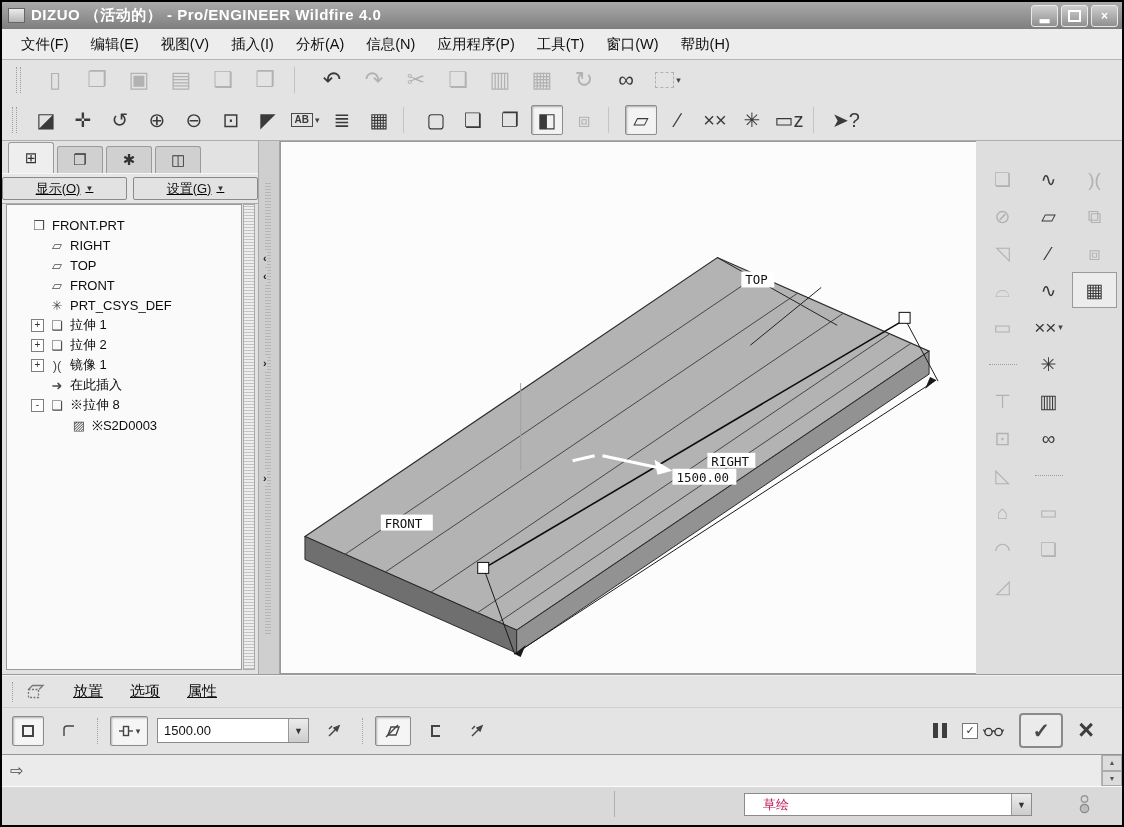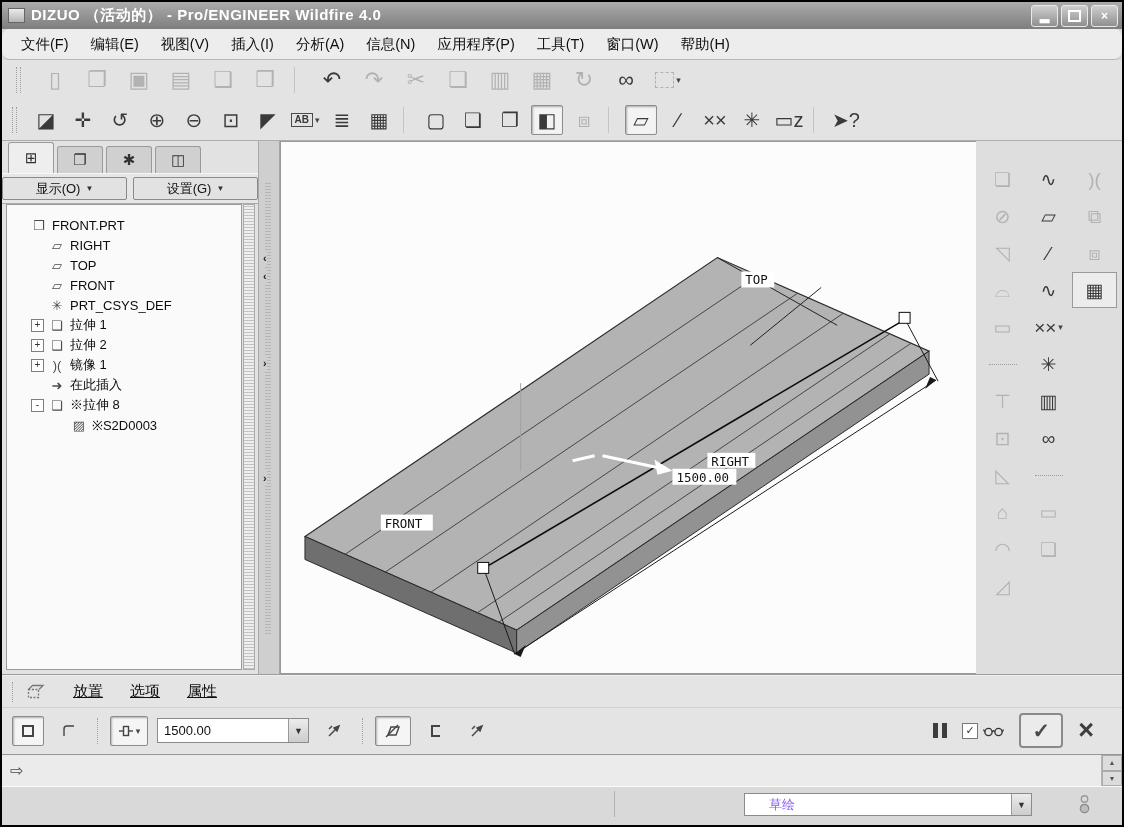--- a/index.html
+++ b/index.html
@@ -10,21 +10,21 @@
   
   #titlebar{top:0;height:27px;background:linear-gradient(#ababab,#7e7e7e);display:flex;align-items:center;padding:0 4px;}
   .appicon{width:15px;height:13px;background:linear-gradient(#ececec,#b5b5b5);border:1px solid #666;margin:0 6px 0 2px;flex:0 0 auto;}
   .title-text{color:#fff;font-weight:bold;font-size:15px;letter-spacing:.5px;white-space:nowrap;flex:1;}
   .winbtn{width:25px;height:20px;margin-left:3px;border:1px solid #e9e9e9;border-radius:3px;
     background:linear-gradient(#cfcfcf,#8f8f8f);color:#fff;font-size:12px;font-weight:bold;
     display:flex;align-items:center;justify-content:center;flex:0 0 auto;}
   .winbtn .maxbox{width:9px;height:8px;border:2px solid #fff;display:block;}
 
   
-  #menubar{top:27px;height:31px;background:#ededed;border-bottom:1px solid #b5b5b5;display:flex;align-items:center;padding-left:8px;border-radius:8px;}
+  #menubar{top:27px;height:31px;background:#ededed;border-bottom:1px solid #b5b5b5;display:flex;align-items:center;padding-left:8px;}
   .menu-item{font-size:14.5px;color:#0f0f0f;padding:4px 11px;white-space:nowrap;}
 
   
   #toolbar-top{top:58px;height:40px;background:#e3e3e3;display:flex;align-items:center;padding-left:14px;gap:10px;}
   #toolbar-view{top:98px;height:41px;background:#e3e3e3;border-bottom:1px solid #adadad;display:flex;align-items:center;padding-left:10px;gap:5px;}
   #toolbar-top::before,#toolbar-view::before{content:"";height:26px;border-left:1px dotted #9f9f9f;border-right:1px dotted #9f9f9f;width:3px;margin-right:8px;}
   .tbtn{min-width:30px;height:28px;display:flex;align-items:center;justify-content:center;border:1px solid transparent;border-radius:2px;}
   .tbtn .g{font-size:20px;line-height:1;}
   #toolbar-top .tbtn .g{font-size:22px;}
   .lite .g{color:#b2b2b2;}
@@ -37,21 +37,21 @@
 
   
   #main{top:139px;height:533px;display:flex;background:#d6d6d6;}
 
   
   #navigator{width:256px;flex:0 0 auto;background:#e2e2e2;position:relative;border-right:1px solid #a8a8a8;}
   .ntabs{display:flex;gap:3px;padding:4px 6px 0;align-items:flex-end;height:32px;box-sizing:border-box;}
   .ntab{width:44px;height:26px;border:1px solid #9a9a9a;border-bottom:none;border-radius:3px 3px 0 0;background:#d0d0d0;display:flex;align-items:center;justify-content:center;}
   .ntab.active{background:#eeeeee;height:30px;}
   .ntab .g{font-size:15px;color:#333;}
-  .navbtns{display:flex;gap:6px;padding:3px 0;border-top:1px solid #f6f6f6;border-bottom:1px solid #ababab;background:#e6e6e6;}
+  .navbtns{display:flex;gap:6px;padding:3px 0;border-top:1px solid #f6f6f6;border-bottom:1px solid #ababab;background:#e6e6e6;text-decoration:underline;}
   .navbtn{flex:1;height:21px;border:1px solid #8a8a8a;border-radius:2px;background:#e2e2e2;display:flex;align-items:center;justify-content:center;gap:5px;font-size:13px;color:#111;}
   .navbtn .arr{font-size:8px;color:#333;}
   .treewrap{position:absolute;top:63px;bottom:4px;left:4px;right:16px;background:#fafafa;border:1px solid #9a9a9a;overflow:hidden;padding-top:10px;}
   .tree-row{display:flex;align-items:center;height:20px;}
   .ind0{padding-left:6px;}.ind1{padding-left:24px;}.ind2{padding-left:46px;}
   .exp{width:11px;height:11px;margin-right:4px;border:1px solid #7e7e7e;background:#fff;font-size:10px;line-height:9px;text-align:center;color:#333;flex:0 0 auto;}
   .exp:empty{visibility:hidden;}
   .ticon{width:18px;font-size:13px;color:#4c4c4c;margin-right:4px;text-align:center;flex:0 0 auto;white-space:nowrap;}
   .tlabel{font-size:13px;color:#0c0c0c;white-space:nowrap;}
   .navscroll{position:absolute;top:63px;bottom:4px;right:3px;width:10px;
@@ -100,21 +100,21 @@
 
   
   #message{top:752px;height:32px;background:#ebebeb;border-top:1px solid #969696;display:flex;align-items:center;padding-left:8px;}
   .prompt-icon{font-size:16px;color:#4a4a4a;margin-right:7px;}
   .prompt{font-size:13.5px;color:#101010;white-space:nowrap;}
   .msgscroll{margin-left:auto;width:20px;height:100%;border-left:1px solid #b5b5b5;display:flex;flex-direction:column;}
   .msbtn{flex:1;border:1px solid #aaa;background:#dcdcdc;font-size:7px;color:#555;display:flex;align-items:center;justify-content:center;}
   #statusbar{top:784px;height:37px;background:#d9d9d9;border-top:1px solid #fbfbfb;}
   .statdiv{position:absolute;left:612px;top:4px;bottom:6px;border-left:1px solid #b0b0b0;}
   .scombo{position:absolute;left:742px;top:6px;width:288px;height:23px;border:1px solid #8b8b8b;background:#fff;display:flex;align-items:stretch;box-sizing:border-box;}
-  .scombo .val{flex:1;font-size:13px;color:#8b5cf6;display:flex;align-items:center;padding-left:24px;}
+  .scombo .val{flex:1;font-size:13px;color:#be185d;display:flex;align-items:center;padding-left:18px;}
   .scombo .cbtn{width:19px;background:linear-gradient(#ececec,#cdcdcd);border-left:1px solid #999;display:flex;align-items:center;justify-content:center;font-size:9px;color:#333;}
   .filtericon{position:absolute;right:30px;top:7px;}
 </style>
 </head>
 <body>
 
 <div id="win">
 
   <div id="titlebar">
     <span class="appicon"></span>

